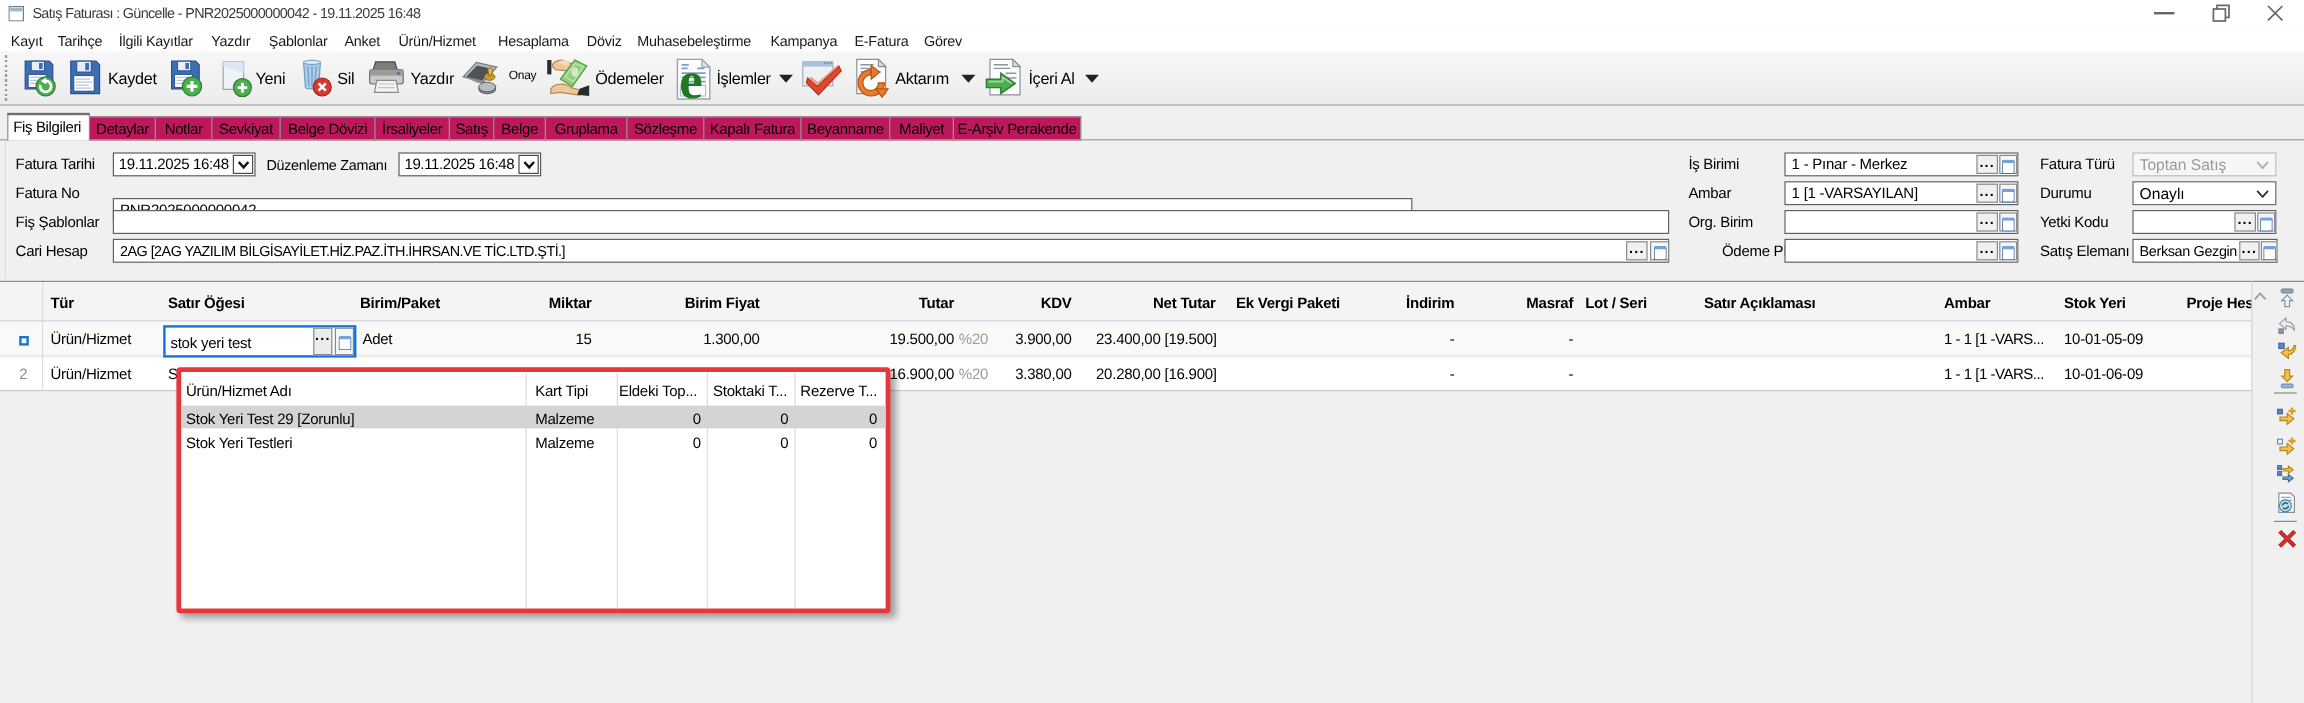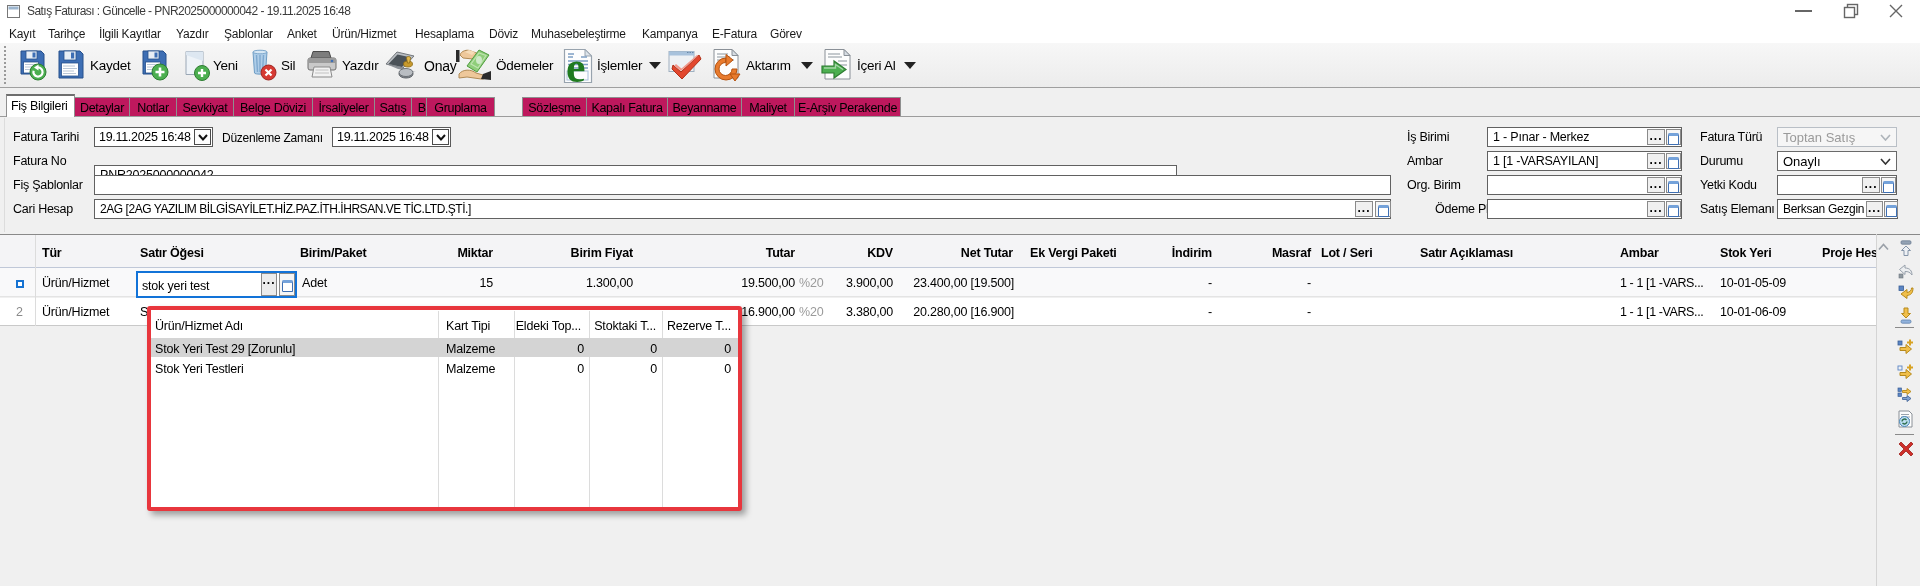--- a/index.html
+++ b/index.html
@@ -148,21 +148,21 @@
   <path d="M24 1.5 L24 7.5 L30 7.5 Z" fill="#d7dde3" stroke="#8a9097" stroke-width="1"></path>
   <path d="M8 6 h12 M8 9 h14 M18 13 h9 M20 17 h7" stroke="#8c959e" stroke-width="1.2"></path>
   <path d="M2 18 L14 18 L14 13 L26 21.5 L14 30 L14 25 L2 25 Z" fill="#4caf50" stroke="#2e7d32" stroke-width="1.2"></path>
   <path d="M4 20 L15.5 20 L15.5 16.5 L23 21.5" fill="none" stroke="#a5d6a7" stroke-width="1.4"></path>
 </svg>
 
 <div class="abs lbl" style="left:90px;top:58px;font-size:13.5px;">Kaydet</div>
 <div class="abs lbl" style="left:213px;top:58px;font-size:13.5px;">Yeni</div>
 <div class="abs lbl" style="left:281px;top:58px;font-size:13.5px;">Sil</div>
 <div class="abs lbl" style="left:342px;top:58px;font-size:13.5px;">Yazdır</div>
-<div class="abs lbl" style="left:424px;top:58px;font-size:14px;">Onay</div>
+<div class="abs lbl" style="left:424px;top:58px;font-size:10px;">Onay</div>
 <div class="abs lbl" style="left:496px;top:58px;font-size:13.5px;">Ödemeler</div>
 <div class="abs lbl" style="left:597px;top:58px;font-size:13.5px;">İşlemler</div>
 <div class="abs lbl" style="left:746px;top:58px;font-size:13.5px;">Aktarım</div>
 <div class="abs lbl" style="left:857px;top:58px;font-size:13.5px;">İçeri Al</div>
 
 <svg class="abs" style="left:649px;top:62px" width="12" height="7">
     <path d="M0 0 L12 0 L6 7 Z" fill="#222"></path>
   </svg>
 <svg class="abs" style="left:801px;top:62px" width="12" height="7">
     <path d="M0 0 L12 0 L6 7 Z" fill="#222"></path>
@@ -172,21 +172,21 @@
   </svg>
 
 <div id="tabs" style="position:absolute;left:0;top:95px;width:1920px;height:22px;">
   <div class="tab" style="left:74px;width:56px;">Detaylar</div>
   <div class="tab" style="left:129px;width:48px;">Notlar</div>
   <div class="tab" style="left:176px;width:58px;">Sevkiyat</div>
   <div class="tab" style="left:233px;width:80px;">Belge Dövizi</div>
   <div class="tab" style="left:312px;width:63px;">İrsaliyeler</div>
   <div class="tab" style="left:374px;width:38px;">Satış</div>
   <div class="tab" style="left:411px;width:44px;">Belge</div>
-  <div class="tab" style="left:426px;width:69px;">Gruplama</div>
+  <div class="tab" style="left:454px;width:69px;">Gruplama</div>
   <div class="tab" style="left:522px;width:65px;">Sözleşme</div>
   <div class="tab" style="left:586px;width:82px;">Kapalı Fatura</div>
   <div class="tab" style="left:667px;width:75px;">Beyanname</div>
   <div class="tab" style="left:741px;width:54px;">Maliyet</div>
   <div class="tab" style="left:794px;width:107px;">E-Arşiv Perakende</div>
 </div>
 <div class="abs" style="left:0;top:116px;width:1920px;height:1px;background:#9c9c9c;"></div>
 <div class="abs" style="left:6px;top:94px;width:69px;height:23px;background:#fff;border:1px solid #8f8f8f;border-top:2px solid #6e6e6e;border-bottom:none;z-index:3;"></div>
 <div class="abs" style="left:11px;top:99px;font-size:12.5px;letter-spacing:-0.3px;z-index:4;">Fiş Bilgileri</div>
 

